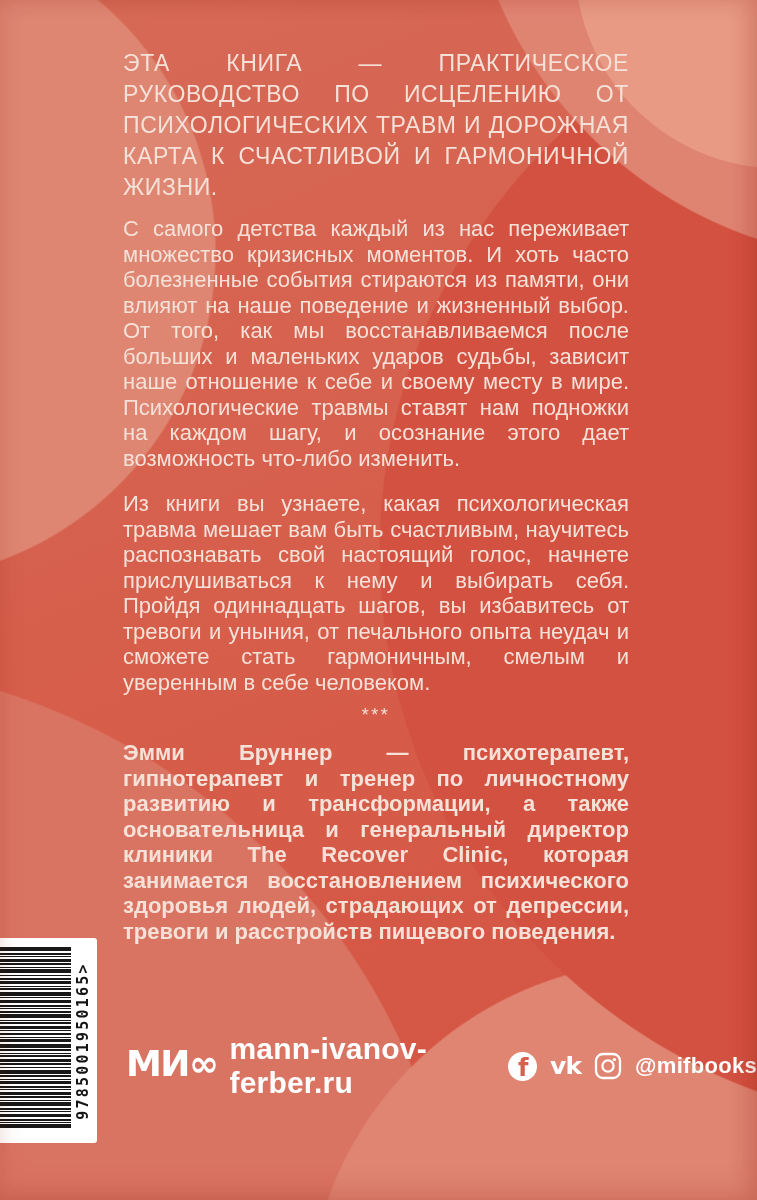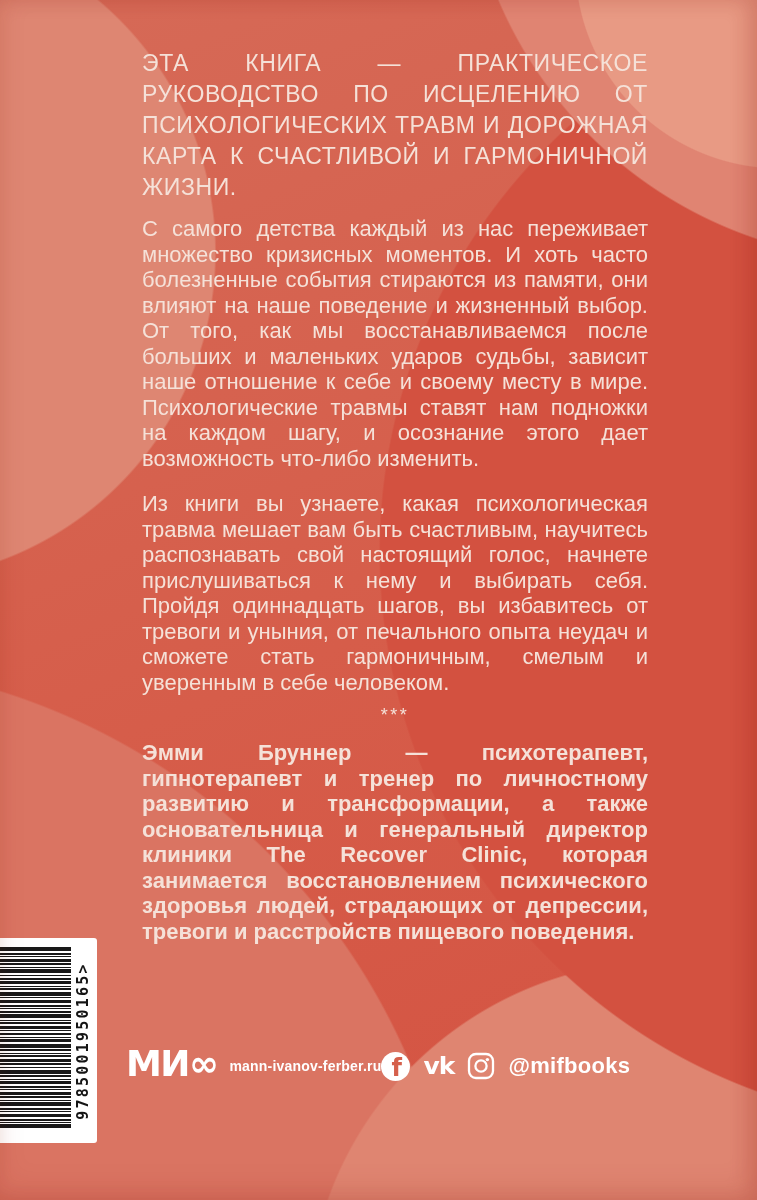--- a/index.html
+++ b/index.html
@@ -13,21 +13,21 @@
       radial-gradient(circle 575px at 126% 46%, #d35140 0 99.7%, transparent 100%),
       radial-gradient(circle 360px at 88% 110%, #df8571 0 99.5%, transparent 100%),
       radial-gradient(circle 660px at -26% 110%, #da7462 0 99.7%, transparent 100%),
       linear-gradient(158deg, #d66a57 0%, #d65d4a 52%, #d45241 100%);
   }
   .cover::after{
     content:"";position:absolute;inset:0;pointer-events:none;
     box-shadow:inset -8px 0 20px rgba(145,32,22,.20), inset 0 -12px 28px rgba(145,32,22,.10);
   }
   
-  .annotation{position:absolute;left:142px;top:0;width:506px;color:#f5e1d8;}
+  .annotation{position:absolute;left:123px;top:0;width:506px;color:#f5e1d8;}
   .lead{margin:48px 0 13px;font-size:23px;line-height:31px;letter-spacing:.6px;
         font-weight:400;text-align:justify;}
   .p{margin:0 0 20px;font-size:22px;line-height:25.5px;text-align:justify;}
   .p.last{margin-bottom:0;}
   .sep{margin:10px 0 14px;text-align:center;font-size:18px;letter-spacing:2.5px;color:#f5e1d8;}
   .author{margin:0;font-size:22px;line-height:25.5px;font-weight:700;text-align:justify;}
   
   .barcode{position:absolute;left:0;top:938px;width:97px;height:205px;background:#ffffff;
            border-radius:0 3px 3px 0;}
   .bars{position:absolute;left:0;top:9px;width:71px;height:187px;overflow:hidden;
@@ -35,21 +35,21 @@
   .bcbar{background:#181818;width:100%;flex:none;}
   .isbn{position:absolute;left:71px;top:198px;width:190px;height:24px;
         transform:rotate(-90deg);transform-origin:0 0;
         font-family:"DejaVu Sans Mono",monospace;font-size:15px;font-weight:700;
         letter-spacing:2.2px;color:#141414;text-align:center;line-height:24px;}
   
   .footer{position:absolute;left:126px;top:1046px;height:40px;display:flex;align-items:center;
           color:#ffffff;}
   .logo{font-family:"DejaVu Sans",sans-serif;font-weight:700;font-size:36px;
         letter-spacing:-1.5px;margin-right:12px;line-height:1;transform:translateY(-2px);}
-  .site{font-weight:700;font-size:14px;letter-spacing:.2px;margin-right:0;}
+  .site{font-weight:700;font-size:30px;letter-spacing:.2px;margin-right:0;}
   .icon-fb{width:29px;height:29px;border-radius:50%;background:#ffffff;position:relative;
            overflow:hidden;margin-right:13px;flex:none;}
   .icon-fb .fb-f{position:absolute;left:10px;top:4px;color:#d5604c;
                  font-family:"DejaVu Sans",sans-serif;font-weight:700;font-size:24px;line-height:1;}
   .icon-vk{font-family:"DejaVu Sans",sans-serif;font-weight:700;font-size:25px;
            letter-spacing:-1px;margin-right:13px;transform:scaleY(.9);line-height:1;}
   .icon-ig{display:flex;margin-right:13px;flex:none;}
   .handle{font-weight:700;font-size:22px;letter-spacing:.3px;}
 </style>
 </head>

